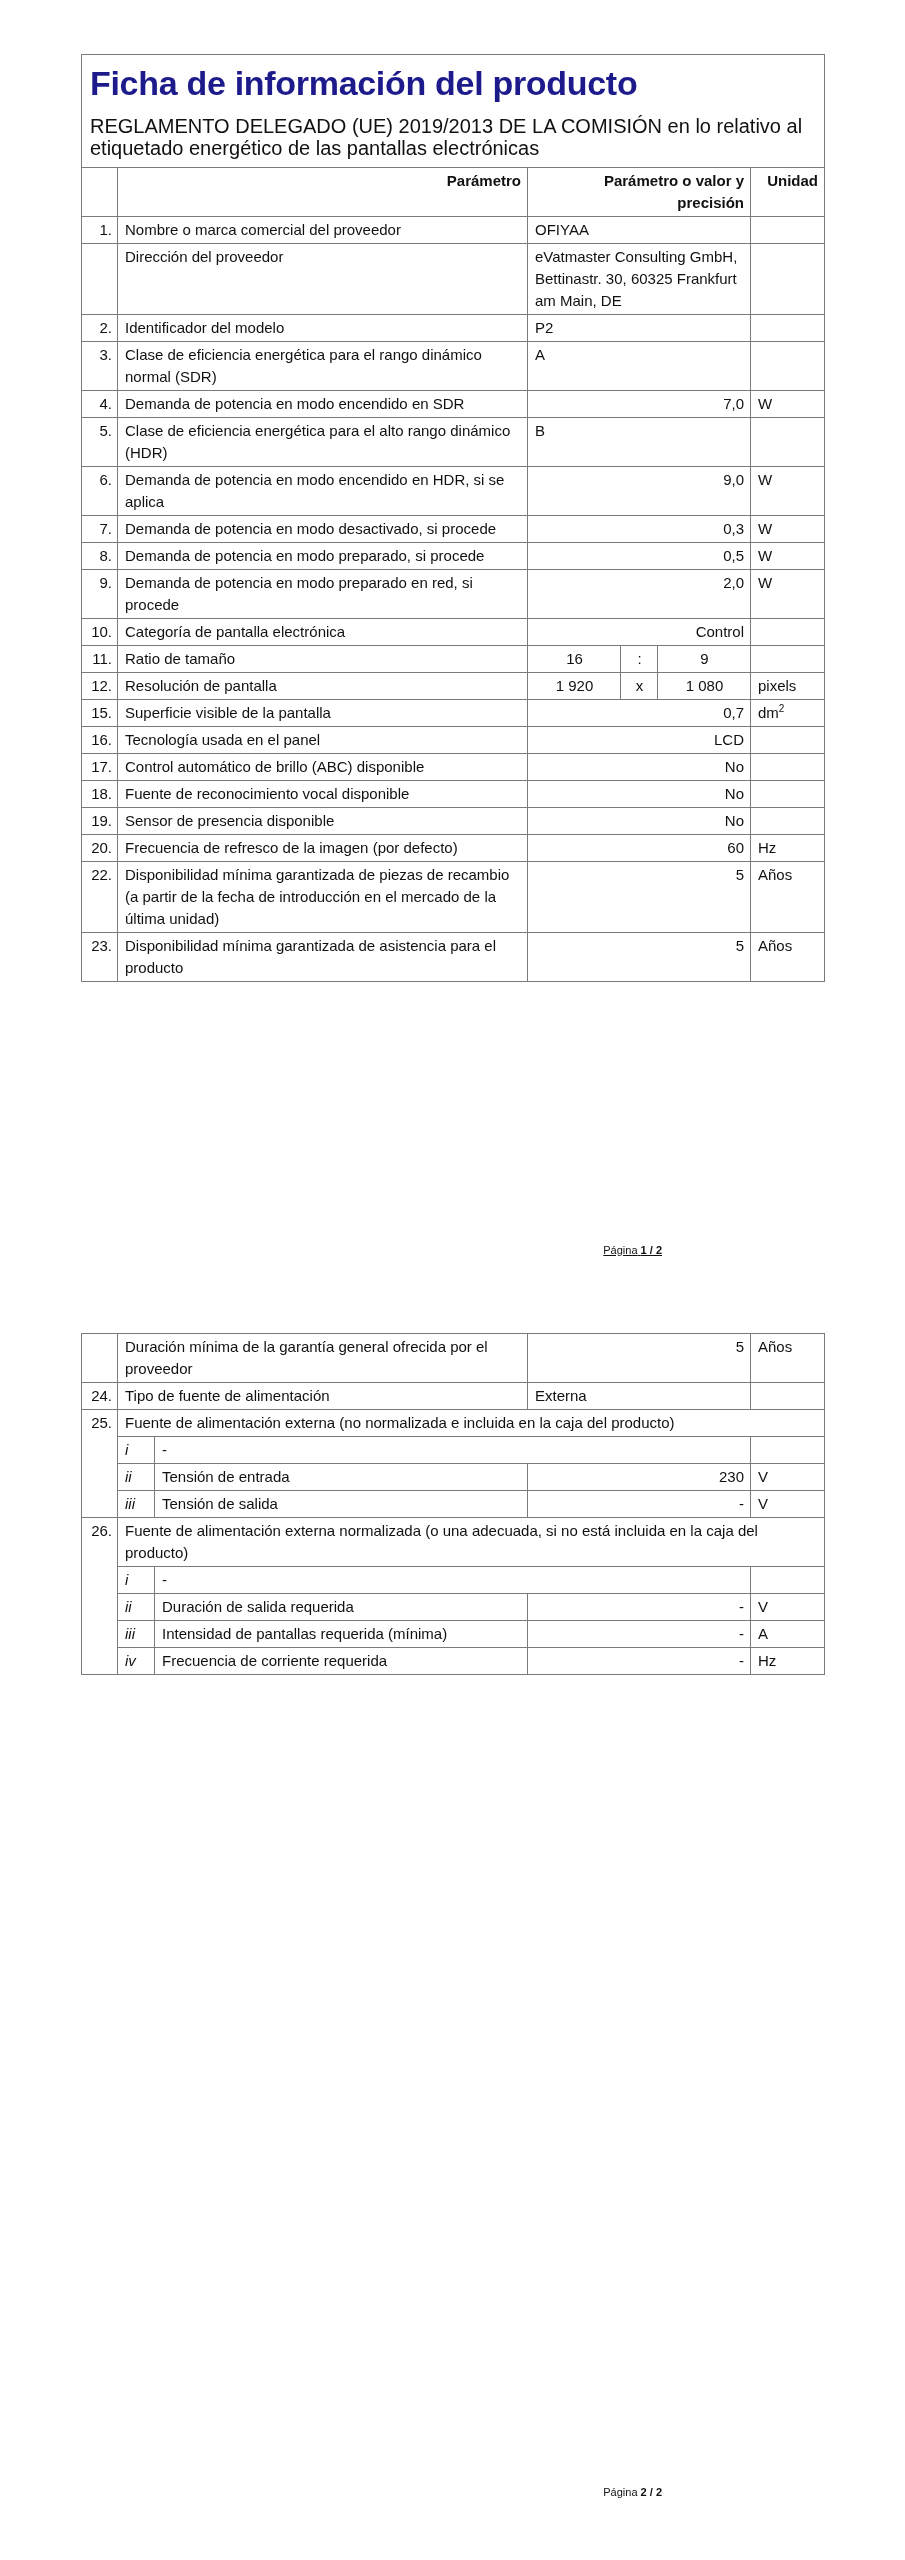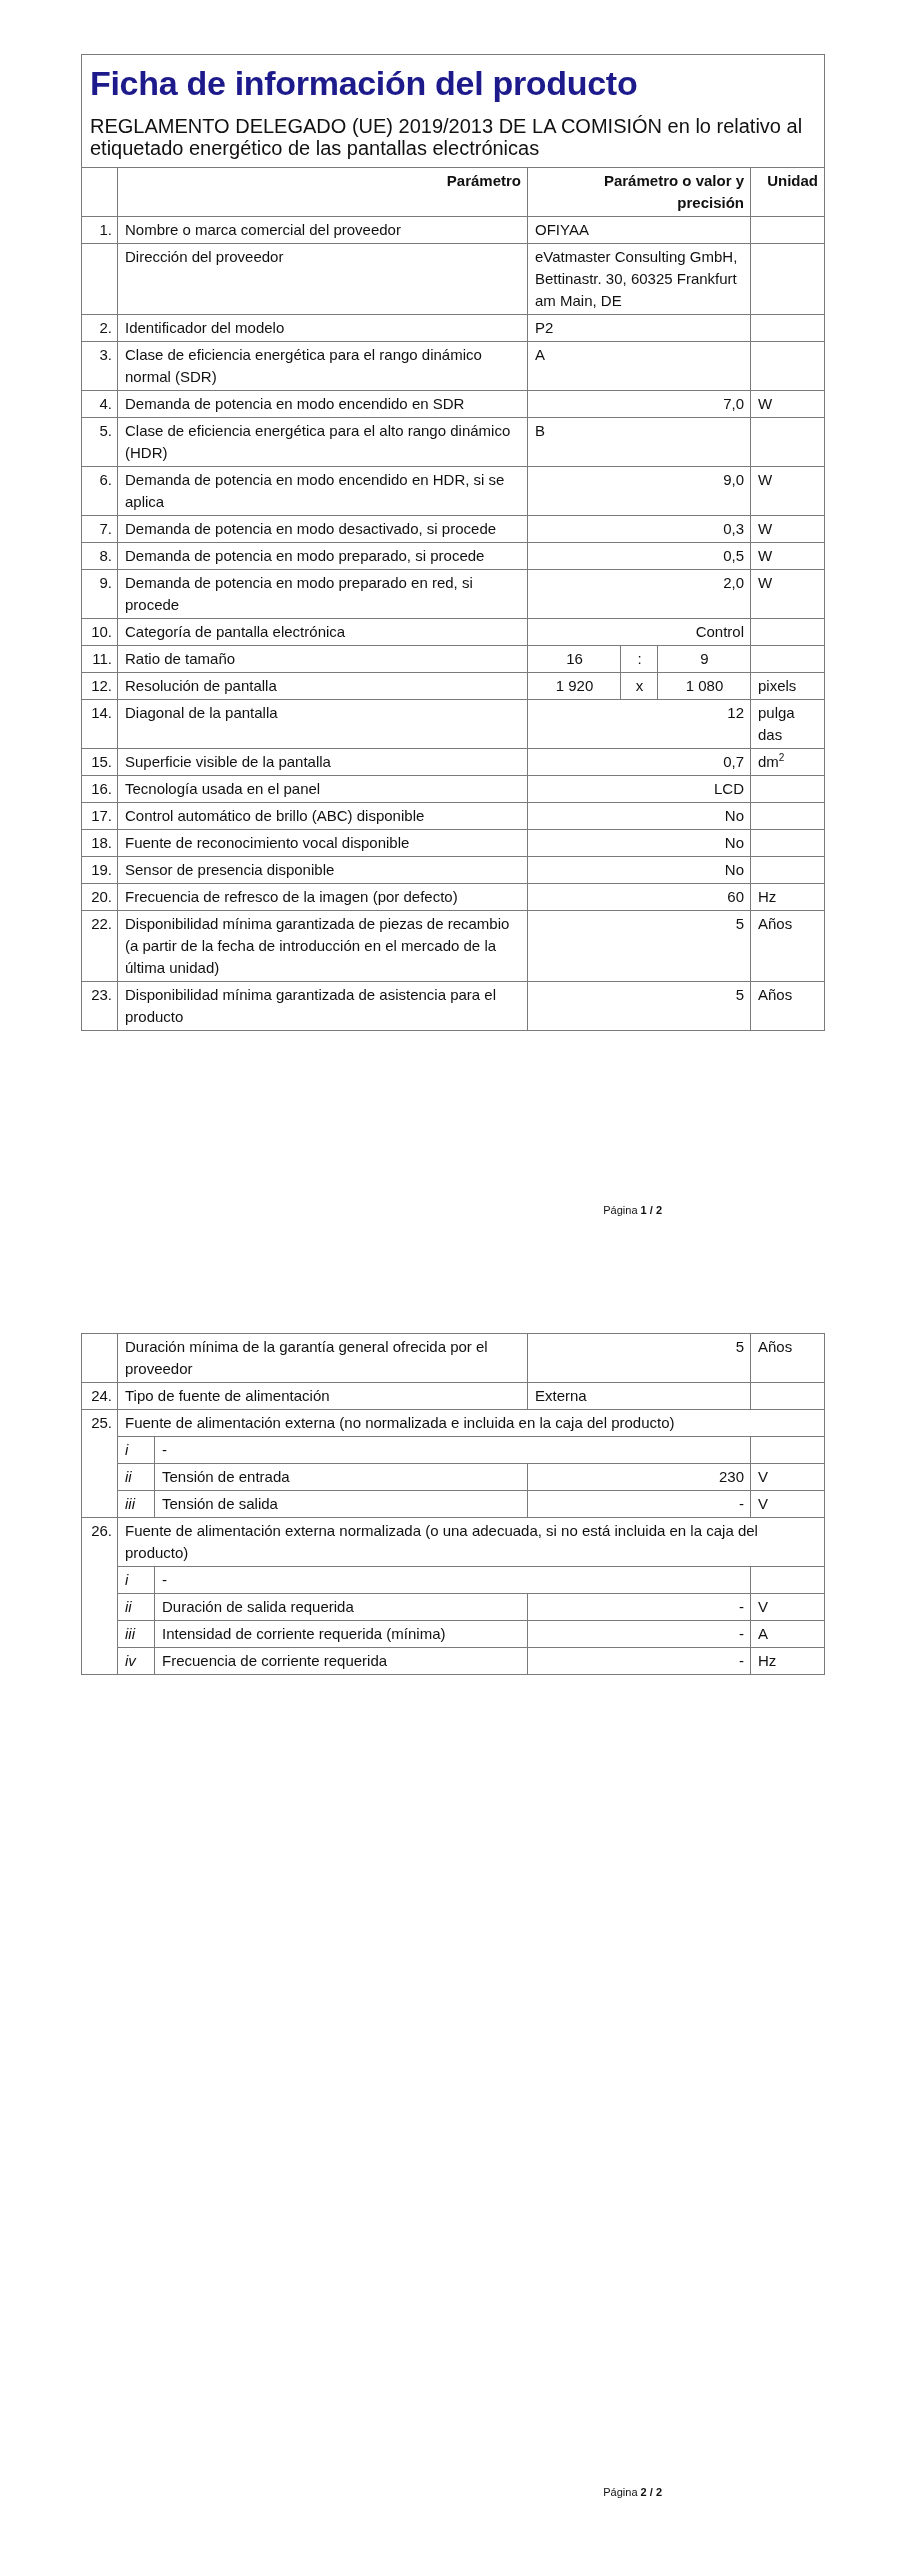--- a/index.html
+++ b/index.html
@@ -139,28 +139,20 @@
   <tr>
     <td class="num">12.</td>
     <td>Resolución de pantalla</td>
     <td class="val-c">1 920</td>
     <td class="val-c">x</td>
     <td class="val-c">1 080</td>
     <td>pixels</td>
   </tr>
 
 
-  <tr>
-    <td class="num">14.</td>
-    <td>Diagonal de la pantalla</td>
-    <td colspan="3" class="val-r">12</td>
-    <td>
-            <span style="display:block; width:44px; word-break:break-all;">pulgadas</span>
-          </td>
-  </tr>
 
   <tr>
     <td class="num">15.</td>
     <td>Superficie visible de la pantalla</td>
     <td colspan="3" class="val-r">0,7</td>
     <td><span>dm</span><sup>2</sup></td>
   </tr>
 
   <tr>
     <td class="num">16.</td>
@@ -200,21 +192,21 @@
   </tr>
   <tr>
     <td class="num">23.</td>
     <td>Disponibilidad mínima garantizada de asistencia para el producto</td>
     <td colspan="3" class="val-r">5</td>
     <td>Años</td>
   </tr>
 </tbody>
     </table>
 
-<div class="footer" style="top:1204px;">
+<div class="footer" style="top:1244px;text-decoration:underline;">
   <span>Página</span>
   <b>1 / 2</b>
 </div>
 </div>
 
 <div class="page" style="top:1250px; height:1310px;">
 <table class="sheet" style="top:83px;">
   <colgroup>
     <col style="width:36px">
     <col style="width:37px">
@@ -270,21 +262,21 @@
     <td></td>
   </tr>
   <tr>
     <td class="roman">ii</td>
     <td>Duración de salida requerida</td>
     <td class="val-r">-</td>
     <td>V</td>
   </tr>
   <tr>
     <td class="roman">iii</td>
-    <td>Intensidad de corriente requerida (mínima)</td>
+    <td>Intensidad de pantallas requerida (mínima)</td>
     <td class="val-r">-</td>
     <td>A</td>
   </tr>
   <tr>
     <td class="roman">iv</td>
     <td>Frecuencia de corriente requerida</td>
     <td class="val-r">-</td>
     <td>Hz</td>
   </tr>
 </tbody>

